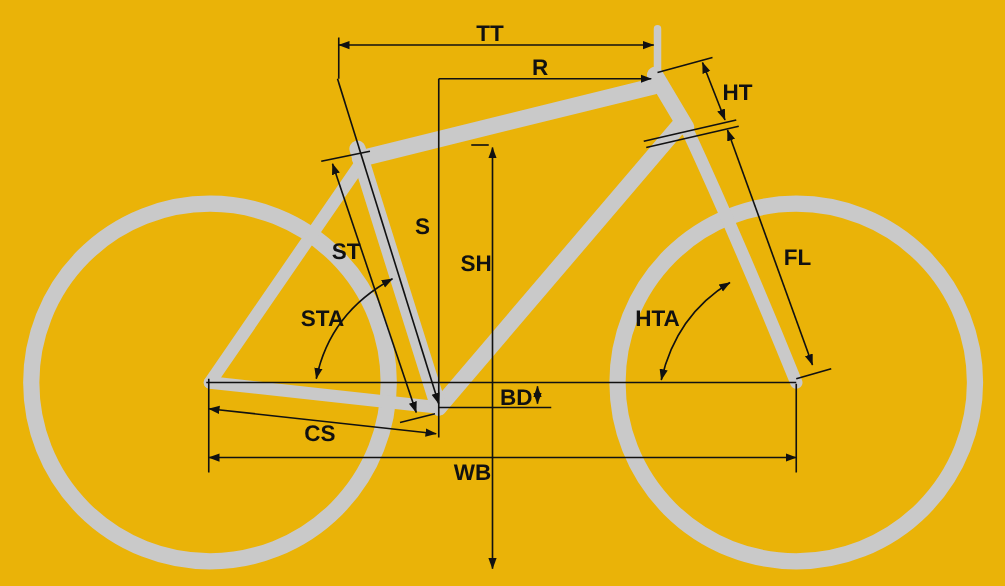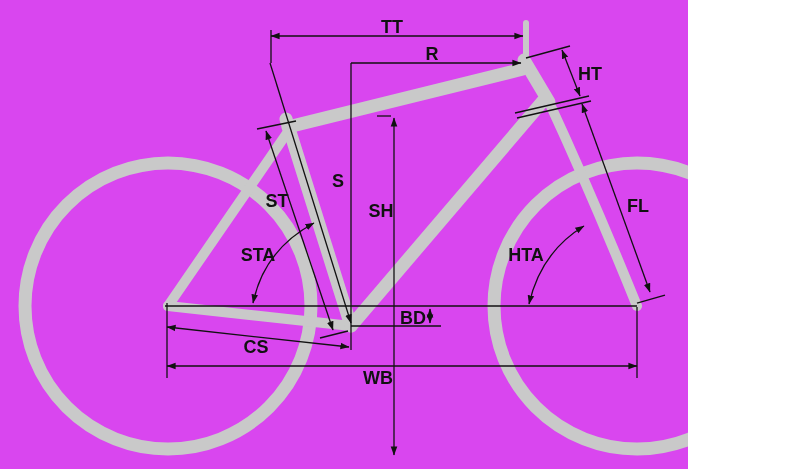--- a/index.html
+++ b/index.html
@@ -1,16 +1,16 @@
 <!DOCTYPE html>
 <html><head>
 <meta charset="utf-8">
 <style>
   html,body{margin:0;padding:0;background:#ffffff;}
-  .stage{position:relative;width:688px;height:469px;background:#d946ef;overflow:hidden;}
+  .stage{position:relative;width:804px;height:469px;background:#eab308;overflow:hidden;}
   svg{display:block;}
   text.dim-label{
     font-family:"Liberation Sans","DejaVu Sans",sans-serif;
     font-weight:700;
     font-size:18px;
     fill:#111111;
     text-anchor:middle;
     letter-spacing:0px;
   }
 </style>

